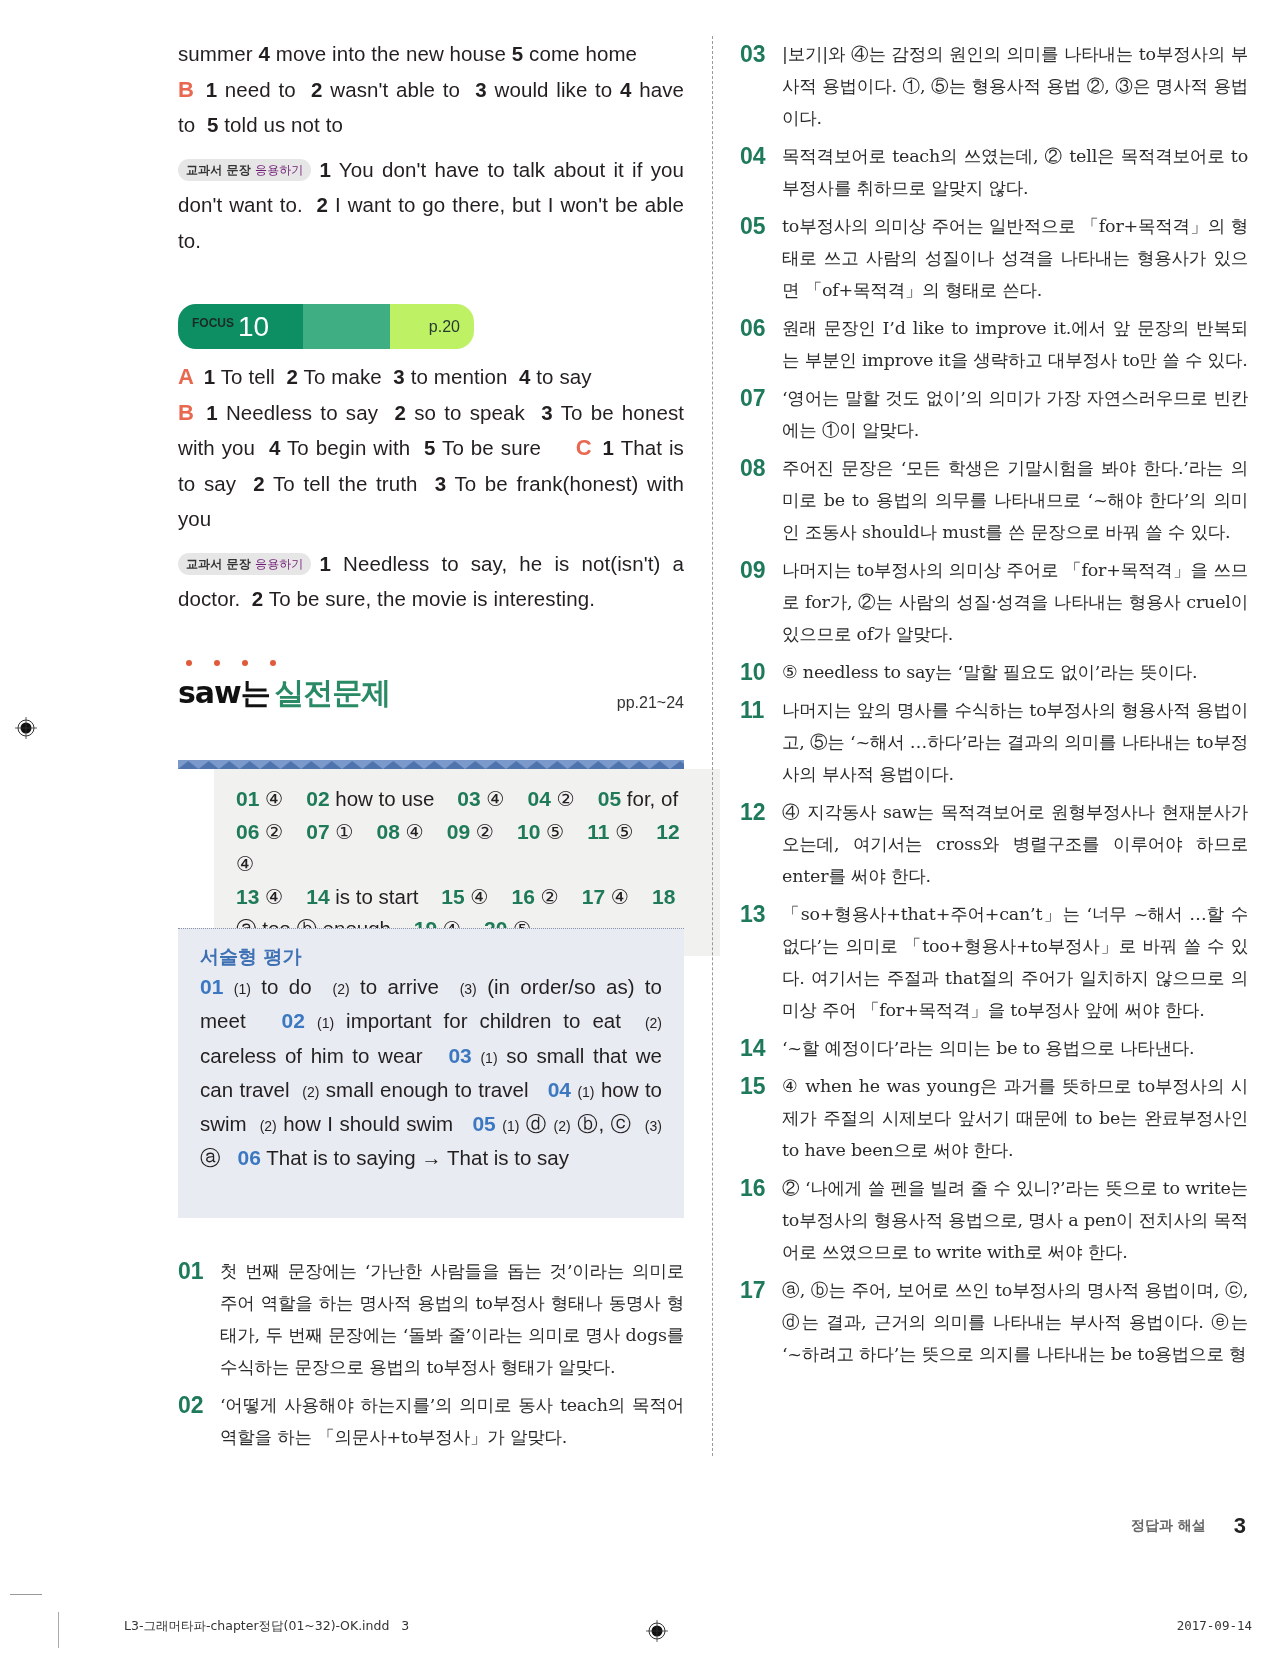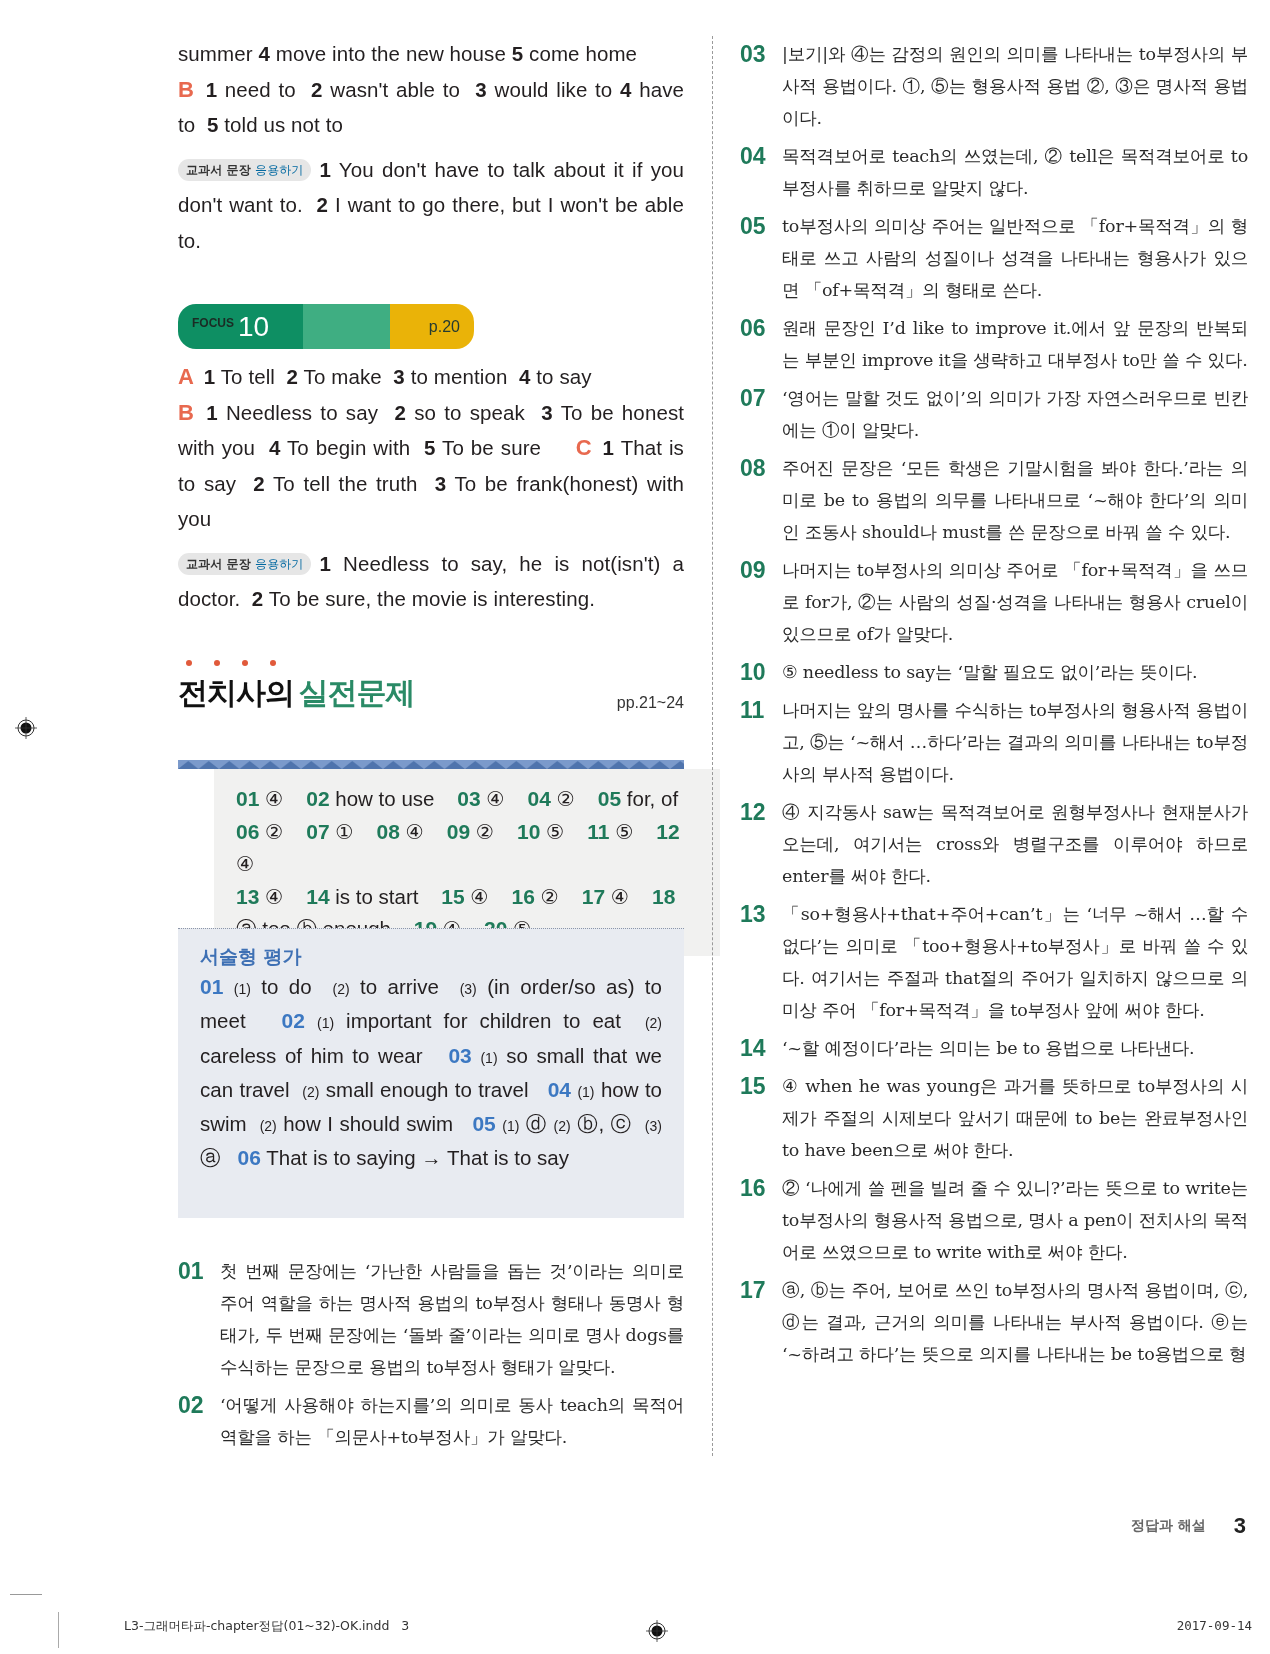--- a/index.html
+++ b/index.html
@@ -7,26 +7,26 @@
   body { position: relative; font-family: "Liberation Sans", "DejaVu Sans", sans-serif; color: #231f20; }
 
   .col-left { position: absolute; left: 178px; top: 36px; width: 506px; }
   .col-divider { position: absolute; left: 712px; top: 36px; height: 1420px; border-left: 1.5px dashed #9a9a9a; }
 
   .ans { font-size: 20.5px; line-height: 35.5px; text-align: justify; text-align-last: left; letter-spacing: 0.1px; }
   .ans b { font-weight: bold; }
   .sec-letter { color: #e8694f; font-weight: bold; font-size: 22px; margin-right: 4px; }
 
   .textbook-badge { display: inline-block; background: #e6e6e6; border-radius: 12px; padding: 0 8px; height: 22px; line-height: 22px; font-size: 12px; font-weight: bold; color: #333; vertical-align: 3px; margin-right: 8px; font-family: "DejaVu Sans", sans-serif; }
-  .textbook-badge .pink { color: #0369a1; font-weight: normal; margin-top: 13px; }
+  .textbook-badge .pink { color: #701a75; font-weight: normal; margin-top: 13px; }
 
   .focus-bar { position: relative; width: 296px; height: 45px; border-radius: 18px; overflow: hidden; margin-top: 46px; margin-bottom: 10px; display: flex; }
   .focus-bar .seg1 { background: #0e8f63; width: 125px; display: flex; align-items: center; padding-left: 14px; }
   .focus-bar .seg2 { background: #3fae82; width: 87px; }
-  .focus-bar .seg3 { background: #eab308; flex: 1; display: flex; align-items: center; justify-content: flex-end; padding-right: 14px; text-align: center; }
+  .focus-bar .seg3 { background: #bef264; flex: 1; display: flex; align-items: center; justify-content: flex-end; padding-right: 14px; text-align: center; }
   .focus-word { font-size: 12px; font-weight: bold; color: #1b2b24; margin-right: 4px; margin-top: -8px; }
   .focus-num { font-size: 28px; color: #ffffff; font-weight: normal; line-height: 1; }
   .focus-page { font-size: 16px; color: #253b31; }
 
   .exam-head { position: absolute; left: 178px; top: 660px; width: 506px; }
   .dots { display: flex; gap: 22px; padding-left: 8px; height: 14px; }
   .dots span { width: 6px; height: 6px; border-radius: 50%; background: #e15a3b; display: inline-block; }
   .exam-title { display: flex; align-items: flex-end; justify-content: space-between; height: 40px; }
   .exam-title .t1 { font-size: 30px; font-weight: bold; color: #111; letter-spacing: -1px; font-family: "DejaVu Sans", sans-serif; }
   .exam-title .t2 { font-size: 30px; font-weight: bold; color: #2a8a66; letter-spacing: -1px; font-family: "DejaVu Sans", sans-serif; }
@@ -124,21 +124,21 @@
 
 <div class="exam-head">
   <div class="dots">
       <span></span>
       <span></span>
       <span></span>
       <span></span>
     </div>
   <div class="exam-title">
     <div>
-      <span class="t1">전치사의</span>
+      <span class="t1">saw는</span>
       <span class="t2">실전문제</span>
     </div>
     <span class="pp">pp.21~24</span>
   </div>
 </div>
 
 <div class="tri-strip" style="background:none;">
   <svg width="506" height="9" viewBox="0 0 506 9" preserveAspectRatio="none">
     <defs>
       <pattern id="tri" width="20.5" height="9" patternUnits="userSpaceOnUse">

